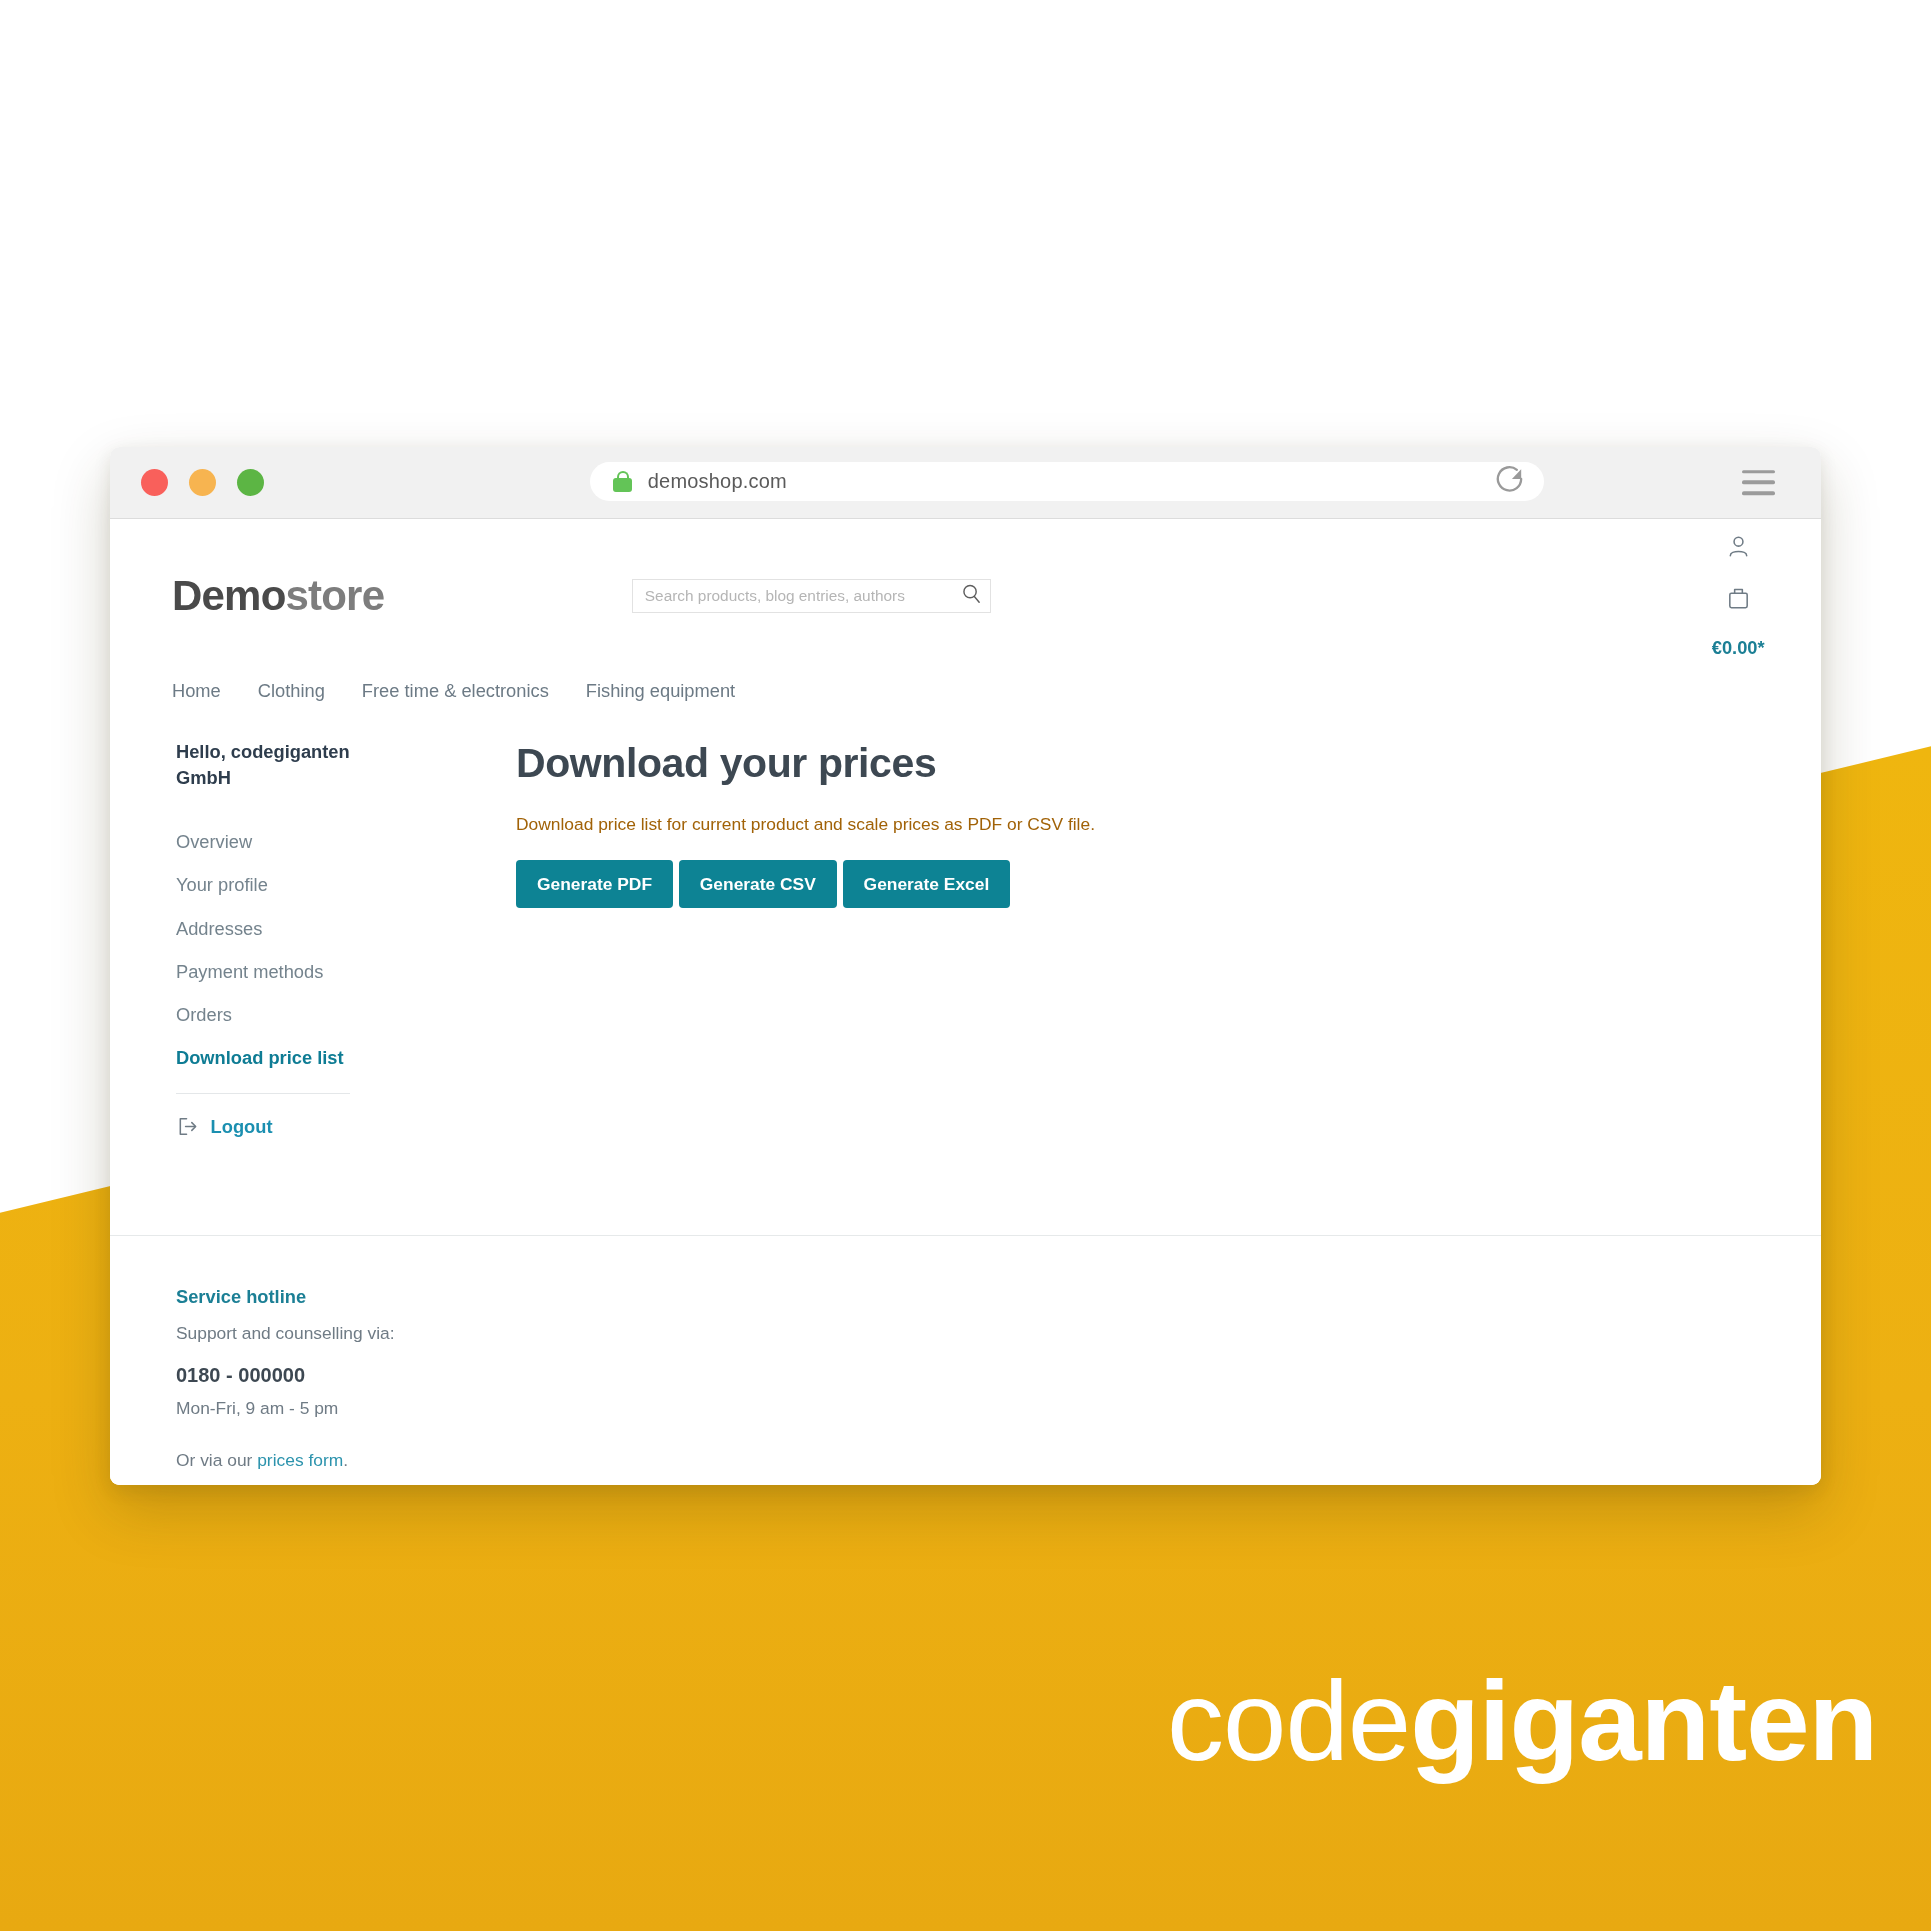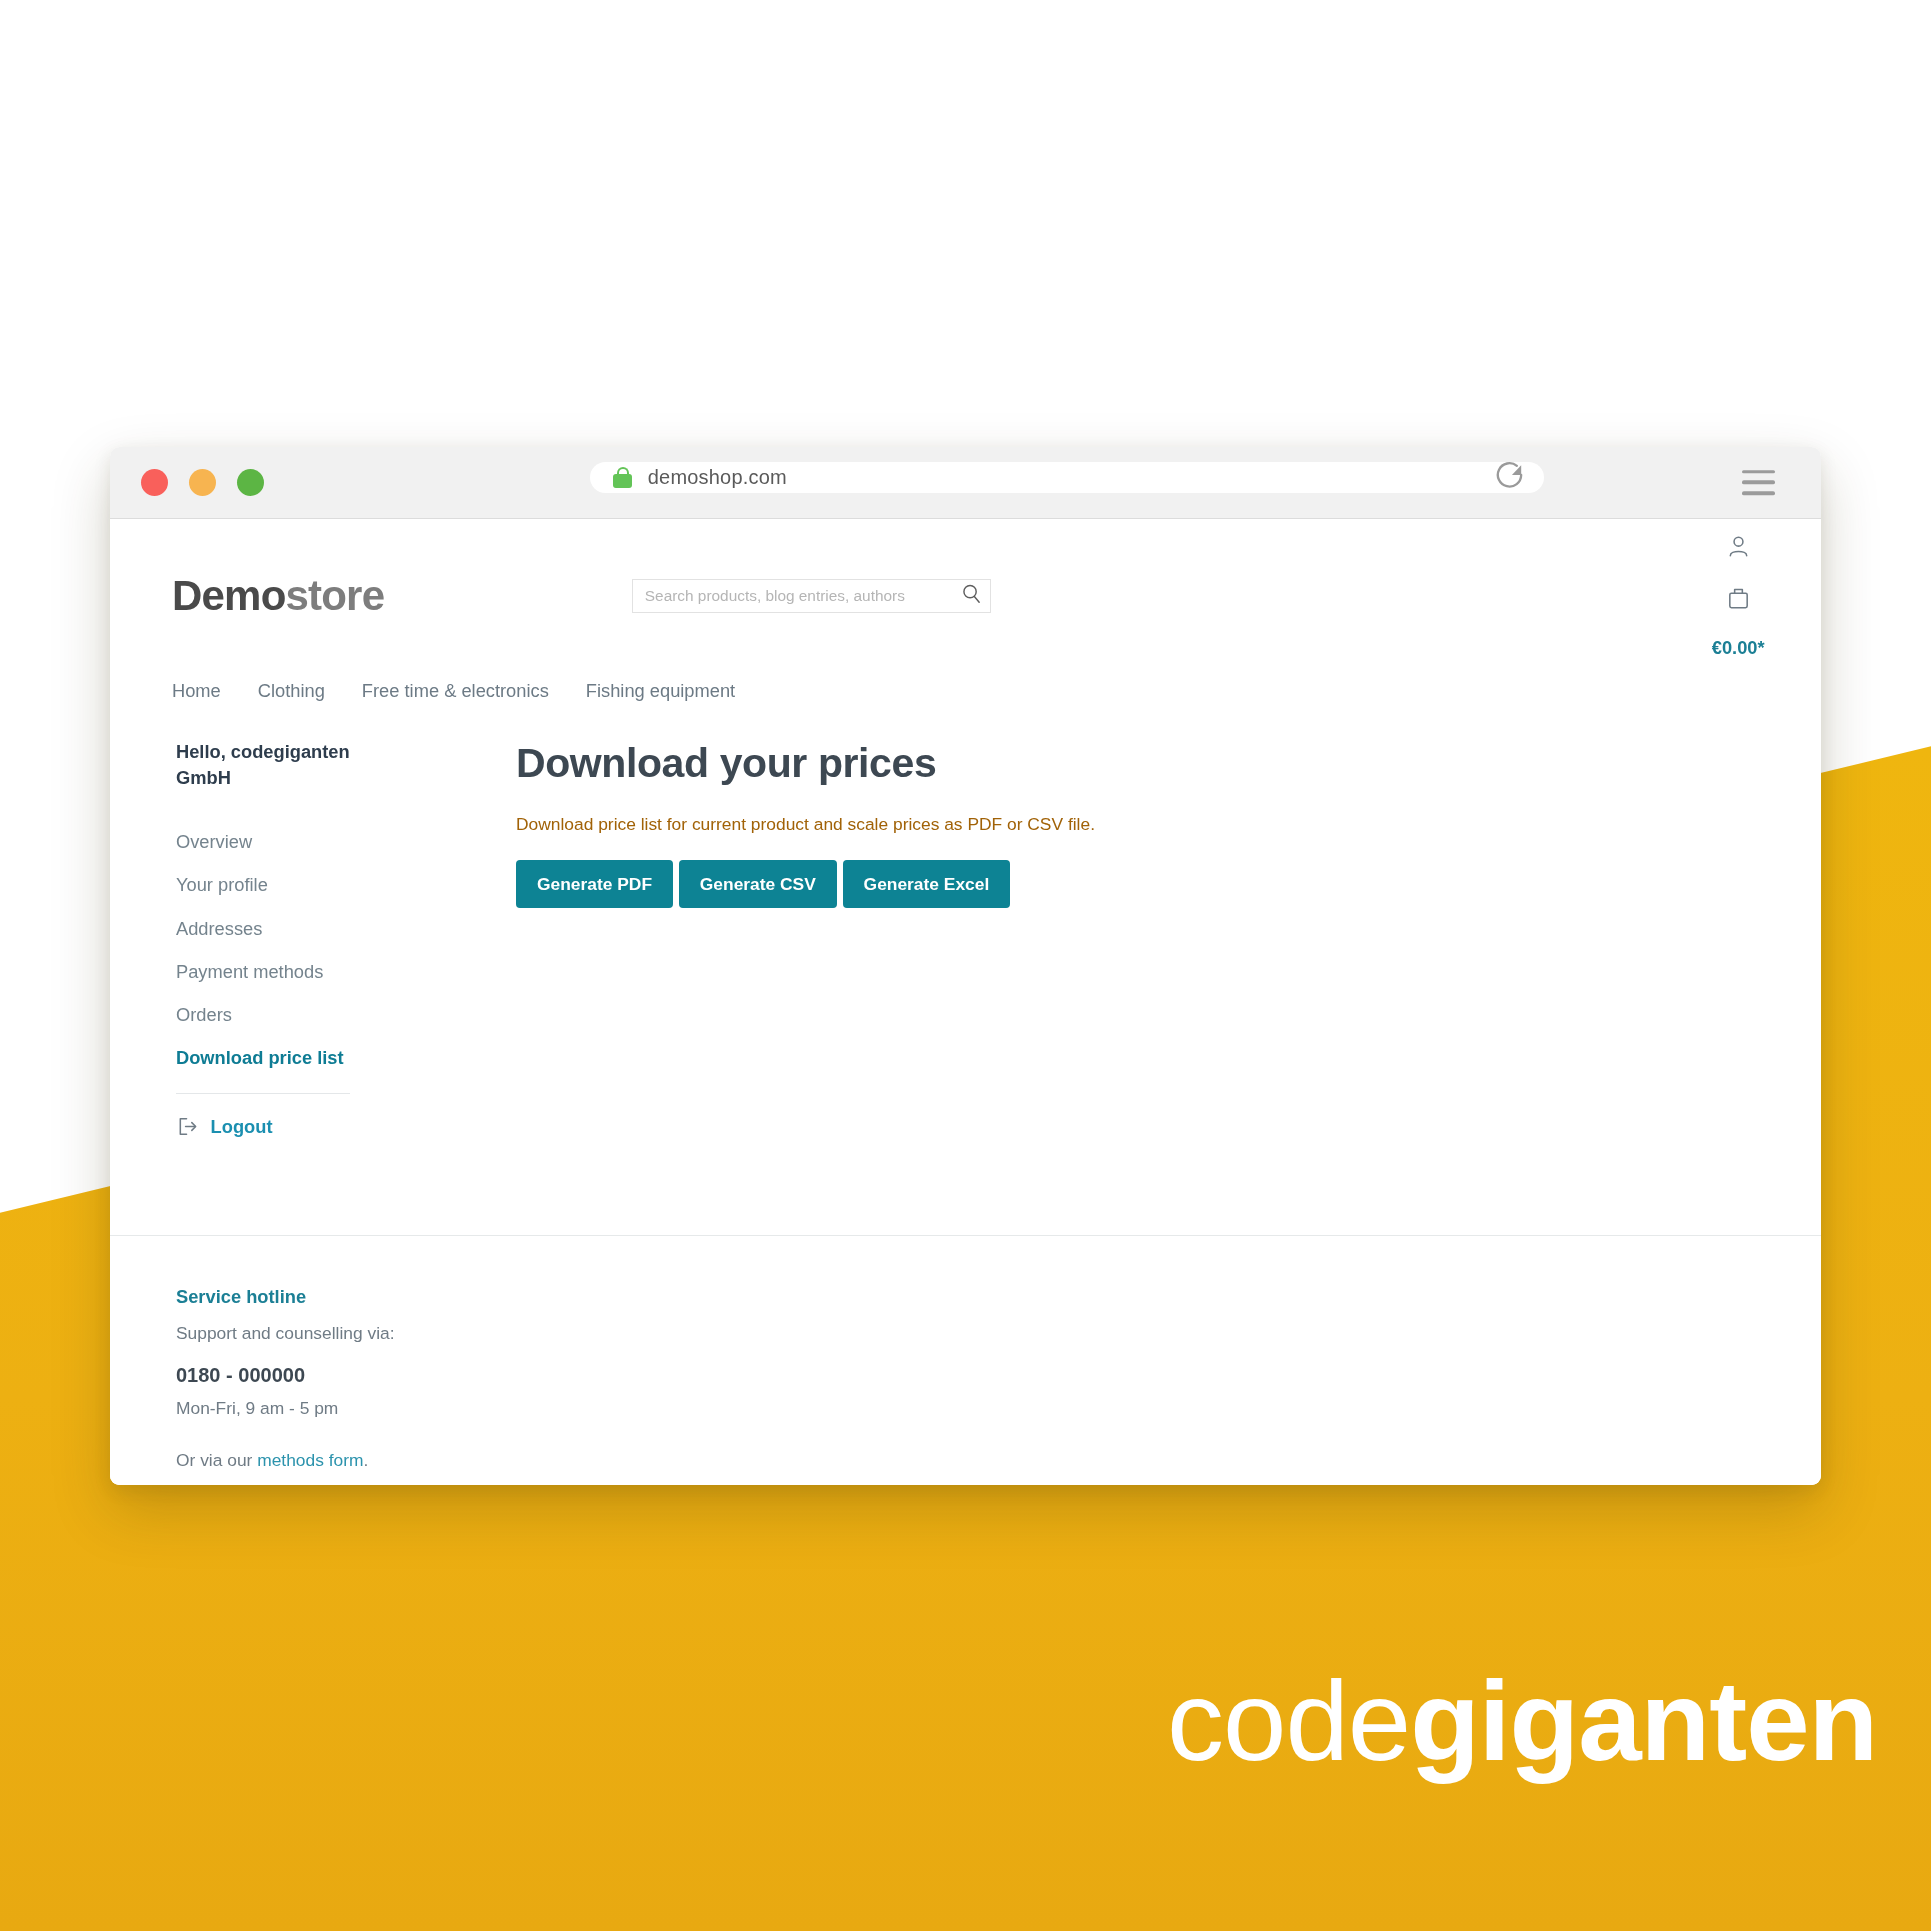--- a/index.html
+++ b/index.html
@@ -38,21 +38,21 @@
     border-bottom: 1px solid #dcdcdc;
     display: flex;
     align-items: center;
   }
   .traffic { display: flex; gap: 21px; margin-left: 31px; }
   .dot { width: 27px; height: 27px; border-radius: 50%; }
 
   .url-bar {
     position: absolute;
     left: 480px; top: 14.5px;
-    width: 954px; height: 31px;
+    width: 954px; height: 39px;
     background: #ffffff;
     border-radius: 22px;
     display: flex;
     align-items: center;
     padding: 0 15.4px;
   }
   .lock-icon { width: 19.3px; height: 21px; position: relative; flex: none; margin-left: 7.7px; }
   .lock-icon .body { position: absolute; bottom: 0; left: 0; width: 19.3px; height: 13.5px; background: #63c457; border-radius: 2.9px; }
   .lock-icon .shackle { position: absolute; top: 0; left: 3.9px; width: 11.6px; height: 10.6px; border: 2.9px solid #63c457; border-bottom: none; border-radius: 6.8px 6.8px 0 0; }
   .url-text {
@@ -316,19 +316,19 @@
             <button class="btn">Generate Excel</button>
           </div>
         </section>
       </div>
 
       <div class="footer">
         <div class="f-title">Service hotline</div>
         <div class="f-line">Support and counselling via:</div>
         <div class="f-phone">0180 - 000000</div>
         <div class="f-hours">Mon-Fri, 9 am - 5 pm</div>
-        <div class="f-contact"><span>Or via our </span><a>methods form</a><span>.</span></div>
+        <div class="f-contact"><span>Or via our </span><a>prices form</a><span>.</span></div>
       </div>
 
     </div>
   </div>
 </div>
 
 
 </body></html>

